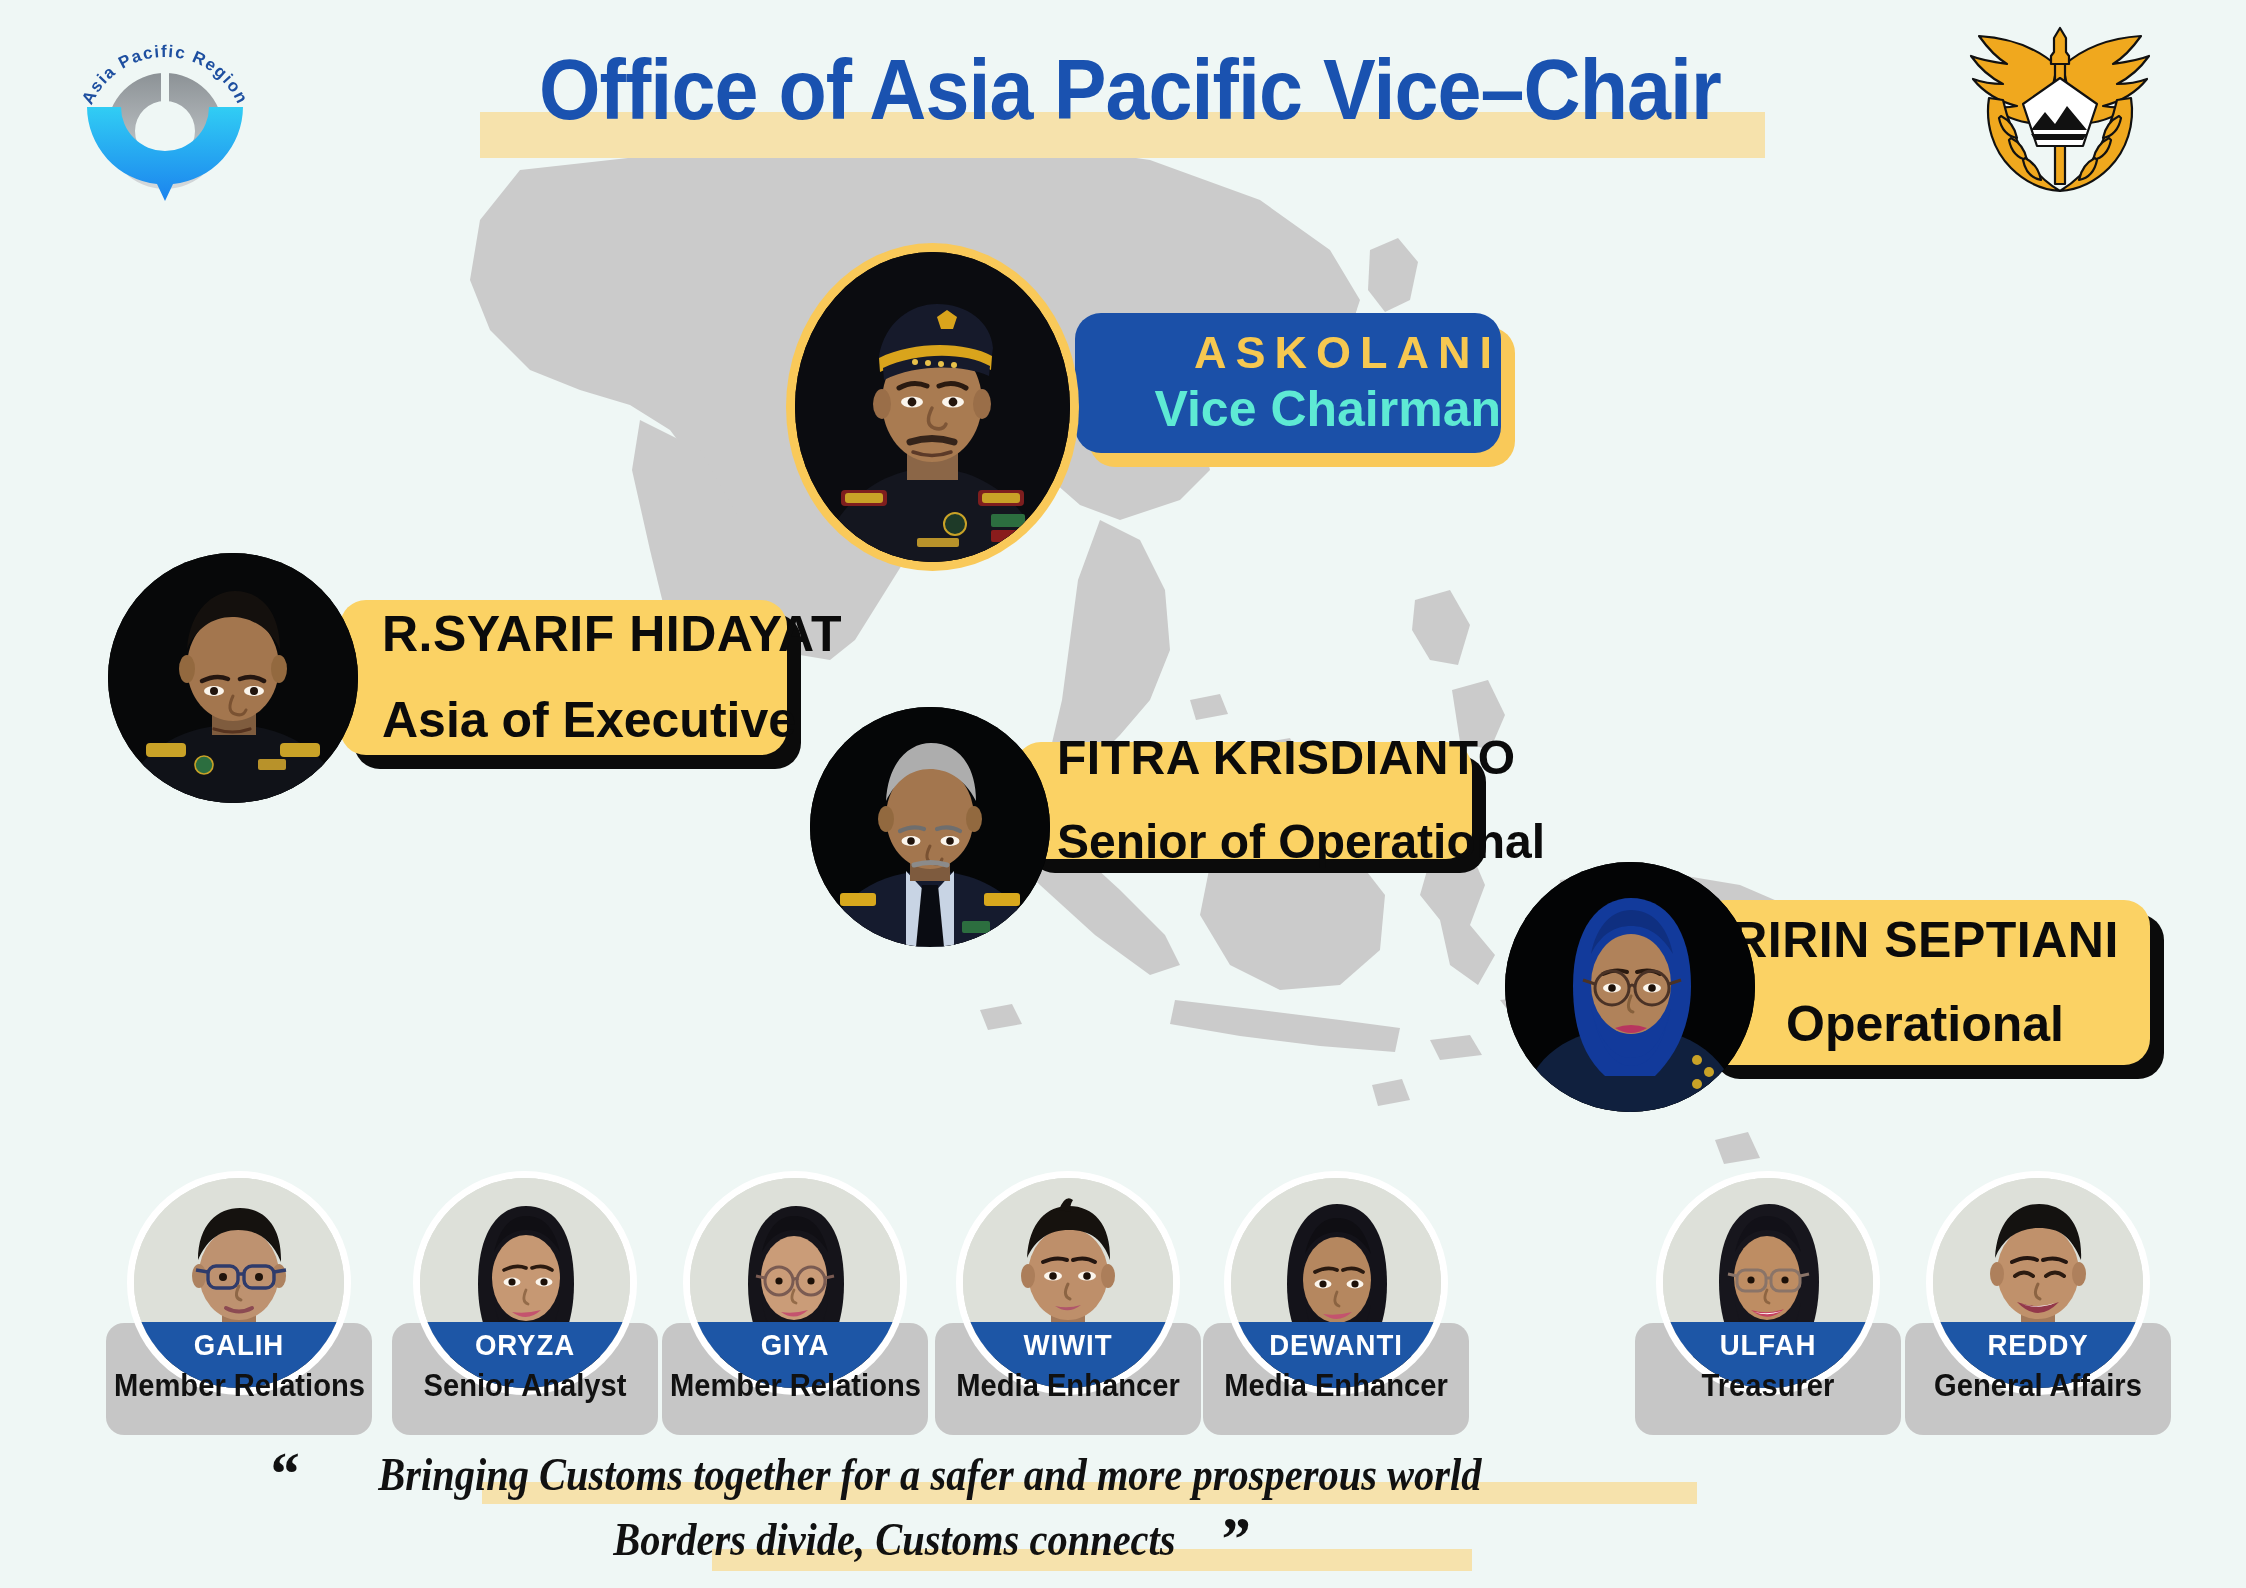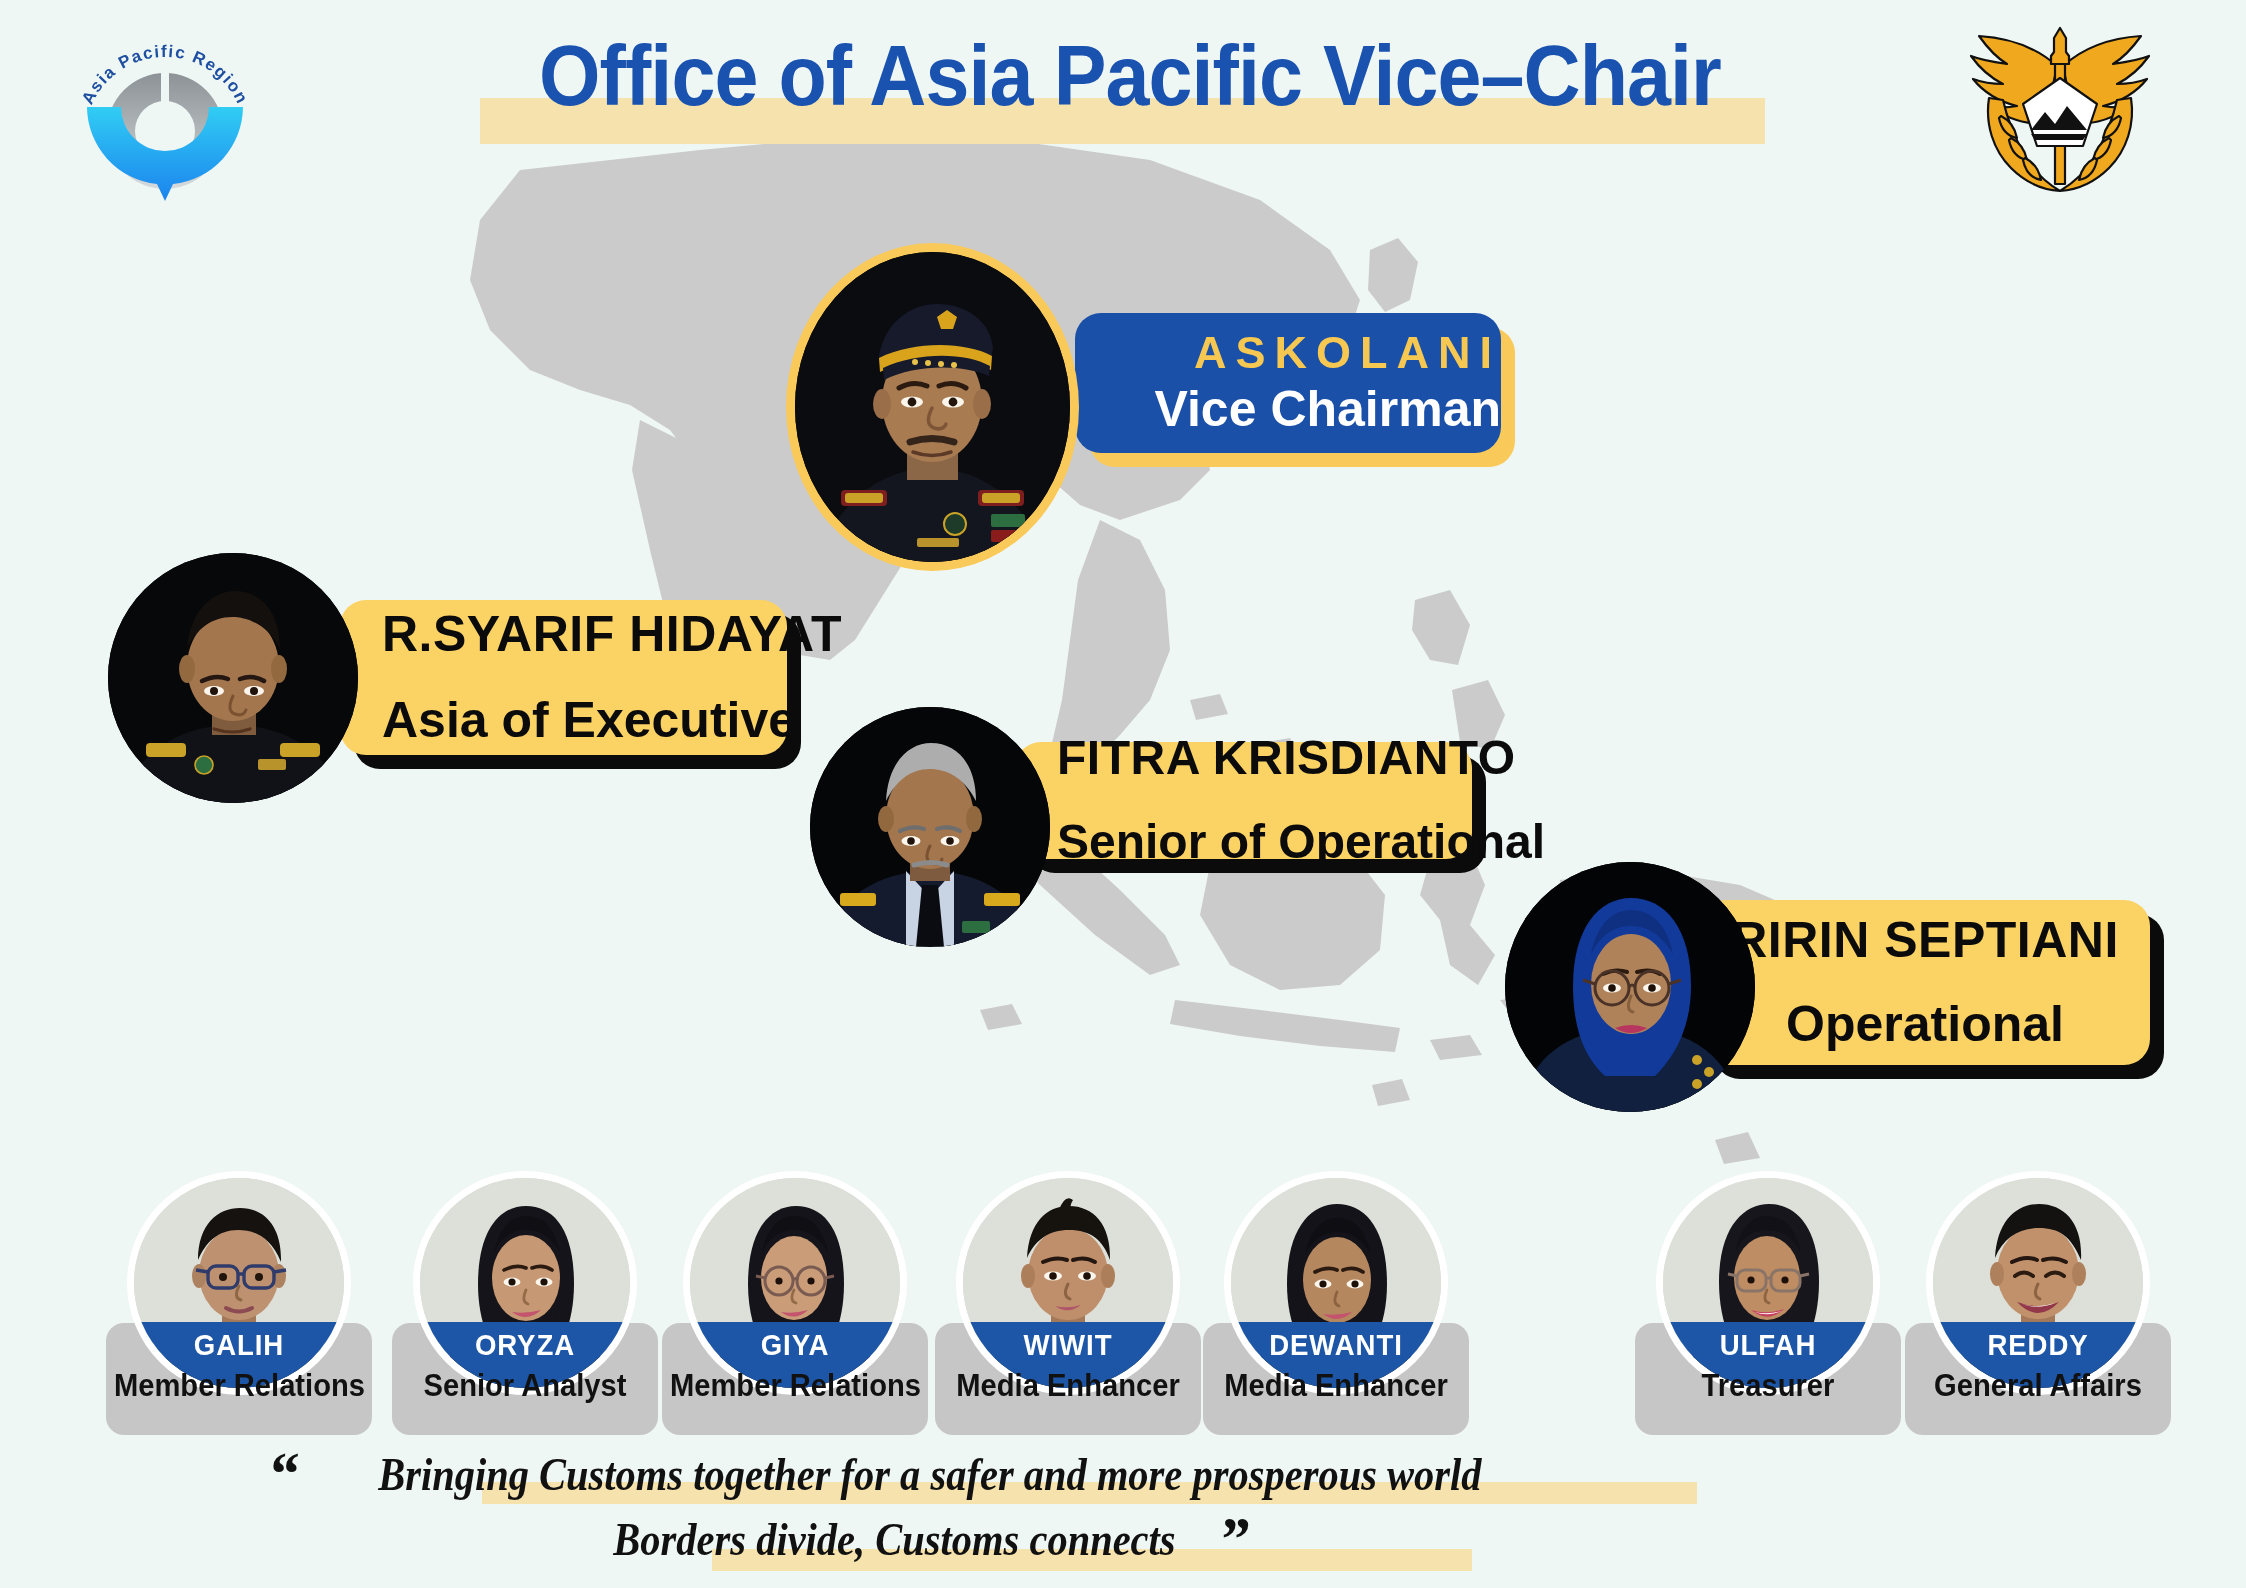--- a/index.html
+++ b/index.html
@@ -7,21 +7,21 @@
     width:2246px;height:1588px;overflow:hidden;position:relative;
     background:#EFF7F5;
     font-family:"Liberation Sans", sans-serif;
   }
   #stage{position:absolute;inset:0;width:2246px;height:1588px;}
 
   
   #map-layer{position:absolute;left:0;top:0;width:2246px;height:1588px;z-index:0;}
 
   
-  .title-wrap{position:absolute;left:430px;top:16px;width:1400px;height:130px;z-index:6;}
+  .title-wrap{position:absolute;left:430px;top:30px;width:1400px;height:130px;z-index:6;}
   .title-hl{position:absolute;left:50px;top:82px;width:1285px;height:46px;background:#F6E2AC;z-index:1;}
   .title-text{position:absolute;left:0;top:0;width:1400px;text-align:center;
     font-family:"Liberation Sans", sans-serif;font-weight:bold;font-size:85px;line-height:120px;
     letter-spacing:-1px;color:#1A52B0;z-index:2;transform:scaleX(.93);transform-origin:center top;
     white-space:nowrap;}
 
   
   #ap-logo{position:absolute;left:55px;top:25px;width:220px;height:190px;z-index:6;}
   
   #bc-logo{position:absolute;left:1945px;top:20px;width:230px;height:175px;z-index:6;}
@@ -29,21 +29,21 @@
   
   .leader{position:absolute;z-index:5;}
   .lphoto{position:absolute;border-radius:50%;overflow:hidden;z-index:3;background:#000;}
   .lphoto.gold{box-shadow:0 0 0 9px #F9C959;}
   .lcard{position:absolute;border-radius:26px;z-index:2;
     display:flex;flex-direction:column;justify-content:center;}
   .lcard .nm{font-weight:bold;letter-spacing:.5px;line-height:1.04;white-space:nowrap;}
   .lcard .rl{font-weight:bold;line-height:1.06;white-space:nowrap;}
   .lcard.blue{background:#1B50A8;box-shadow:14px 14px 0 0 #F9C959;align-items:flex-end;}
   .lcard.blue .nm{color:#F6C851;letter-spacing:9px;}
-  .lcard.blue .rl{color:#ffffff;}
+  .lcard.blue .rl{color:#5eead4;}
   .lcard.yellow{background:#FBD264;box-shadow:14px 14px 0 0 #0B0B0B;gap:28px;}
   .lcard.yellow .nm{color:#0B0B0B;}
   .lcard.yellow .rl{color:#0B0B0B;}
 
   
   .staff{position:absolute;z-index:5;width:210px;}
   .s-rolebox{position:absolute;left:-28px;top:145px;width:266px;height:112px;
     background:#C6C6C6;border-radius:18px;z-index:1;}
   .s-role{position:absolute;left:-28px;top:190px;width:266px;text-align:center;
     font-weight:bold;font-size:31px;color:#111;z-index:4;white-space:nowrap;

